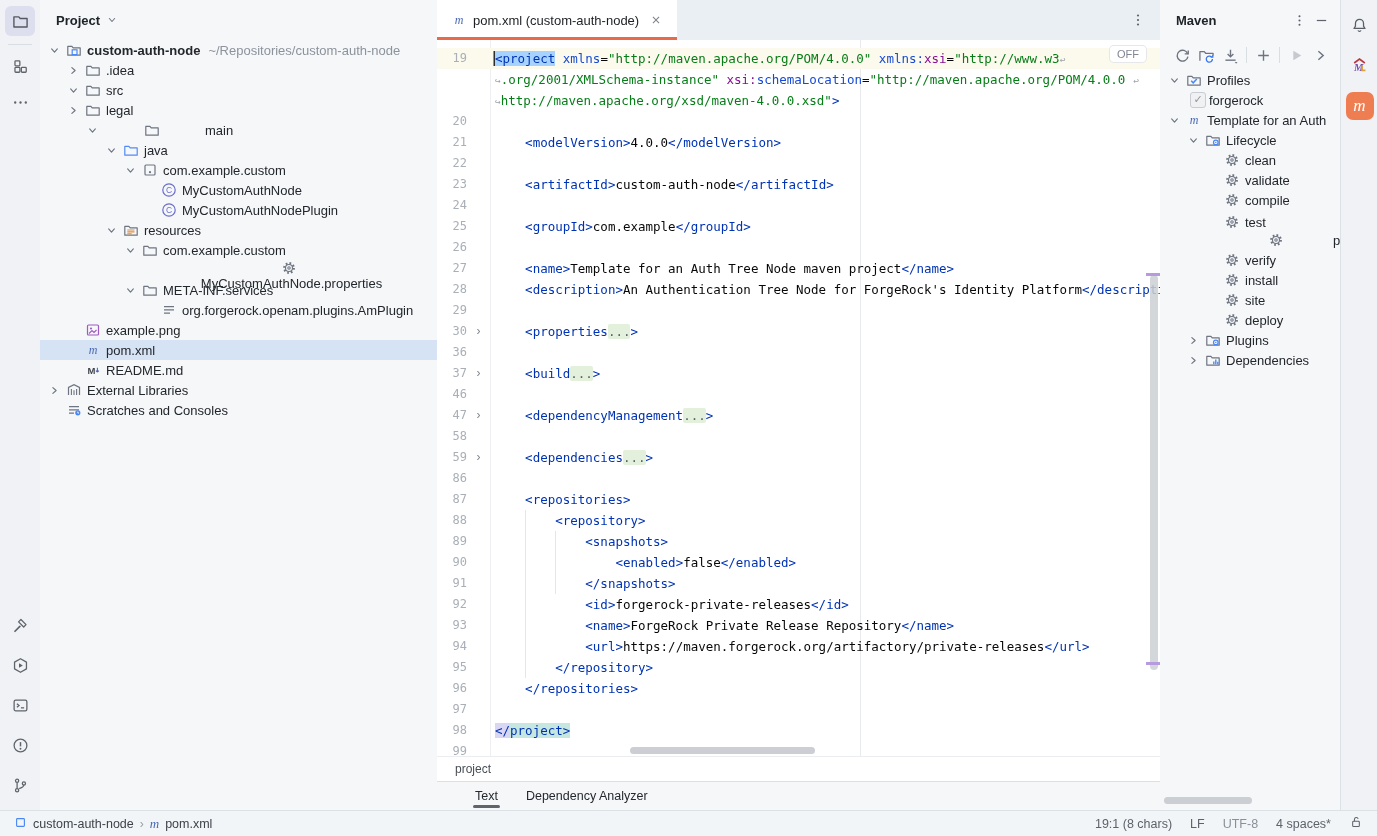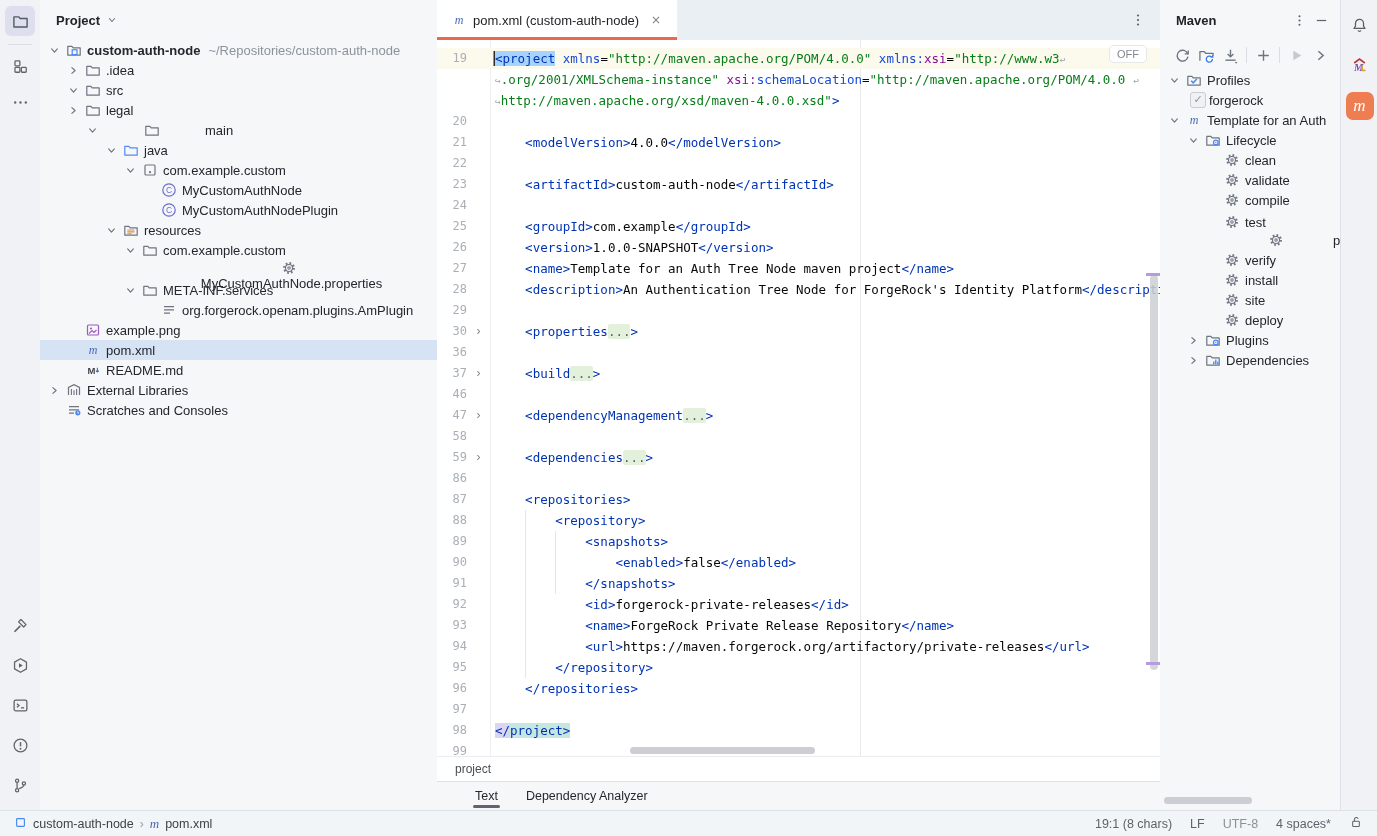--- a/index.html
+++ b/index.html
@@ -463,21 +463,21 @@
     <div id="lines">
         <div class="cline cur"><span class="lnum">19</span><span class="lfold"></span><span class="lcode"><span class="ct selhl">&lt;project</span><span class="cx"> </span><span class="ca">xmlns</span><span class="cx">=</span><span class="cv">"http://maven.apache.org/POM/4.0.0"</span><span class="cx"> </span><span class="ca">xmlns:</span><span class="cn">xsi</span><span class="cx">=</span><span class="cv">"http://www.w3</span><span class="cw">↩</span></span></div>
         <div class="cline"><span class="lnum"></span><span class="lfold"></span><span class="lcode"><span class="cw">↪</span><span class="cv">.org/2001/XMLSchema-instance"</span><span class="cx"> </span><span class="cn">xsi:</span><span class="ca">schemaLocation</span><span class="cx">=</span><span class="cv">"http://maven.apache.org/POM/4.0.0 </span><span class="cw">↩</span></span></div>
         <div class="cline"><span class="lnum"></span><span class="lfold"></span><span class="lcode"><span class="cw">↪</span><span class="cv">http://maven.apache.org/xsd/maven-4.0.0.xsd"</span><span class="ct">&gt;</span></span></div>
         <div class="cline"><span class="lnum">20</span><span class="lfold"></span><span class="lcode"></span></div>
         <div class="cline"><span class="lnum">21</span><span class="lfold"></span><span class="lcode"><span class="cx">    </span><span class="ct">&lt;modelVersion&gt;</span><span class="cx">4.0.0</span><span class="ct">&lt;/modelVersion&gt;</span></span></div>
         <div class="cline"><span class="lnum">22</span><span class="lfold"></span><span class="lcode"></span></div>
         <div class="cline"><span class="lnum">23</span><span class="lfold"></span><span class="lcode"><span class="cx">    </span><span class="ct">&lt;artifactId&gt;</span><span class="cx">custom-auth-node</span><span class="ct">&lt;/artifactId&gt;</span></span></div>
         <div class="cline"><span class="lnum">24</span><span class="lfold"></span><span class="lcode"></span></div>
         <div class="cline"><span class="lnum">25</span><span class="lfold"></span><span class="lcode"><span class="cx">    </span><span class="ct">&lt;groupId&gt;</span><span class="cx">com.example</span><span class="ct">&lt;/groupId&gt;</span></span></div>
-        <div class="cline"><span class="lnum">26</span><span class="lfold"></span><span class="lcode"><span class="cx">    </span><span class="ct">&lt;version&gt;</span><span class="cx">1.0.0-SNAPSHOT</span><span class="ct">&lt;/version&gt;</span></span></div>
+        <div class="cline"><span class="lnum">26</span><span class="lfold"></span></div>
         <div class="cline"><span class="lnum">27</span><span class="lfold"></span><span class="lcode"><span class="cx">    </span><span class="ct">&lt;name&gt;</span><span class="cx">Template for an Auth Tree Node maven project</span><span class="ct">&lt;/name&gt;</span></span></div>
         <div class="cline"><span class="lnum">28</span><span class="lfold"></span><span class="lcode"><span class="cx">    </span><span class="ct">&lt;description&gt;</span><span class="cx">An Authentication Tree Node for ForgeRock's Identity Platform</span><span class="ct">&lt;/description&gt;</span></span></div>
         <div class="cline"><span class="lnum">29</span><span class="lfold"></span><span class="lcode"></span></div>
         <div class="cline"><span class="lnum">30</span><span class="lfold">›</span><span class="lcode"><span class="cx">    </span><span class="ct">&lt;properties</span><span class="cf">...</span><span class="ct">&gt;</span></span></div>
         <div class="cline"><span class="lnum">36</span><span class="lfold"></span><span class="lcode"></span></div>
         <div class="cline"><span class="lnum">37</span><span class="lfold">›</span><span class="lcode"><span class="cx">    </span><span class="ct">&lt;build</span><span class="cf">...</span><span class="ct">&gt;</span></span></div>
         <div class="cline"><span class="lnum">46</span><span class="lfold"></span><span class="lcode"></span></div>
         <div class="cline"><span class="lnum">47</span><span class="lfold">›</span><span class="lcode"><span class="cx">    </span><span class="ct">&lt;dependencyManagement</span><span class="cf">...</span><span class="ct">&gt;</span></span></div>
         <div class="cline"><span class="lnum">58</span><span class="lfold"></span><span class="lcode"></span></div>
         <div class="cline"><span class="lnum">59</span><span class="lfold">›</span><span class="lcode"><span class="cx">    </span><span class="ct">&lt;dependencies</span><span class="cf">...</span><span class="ct">&gt;</span></span></div>

